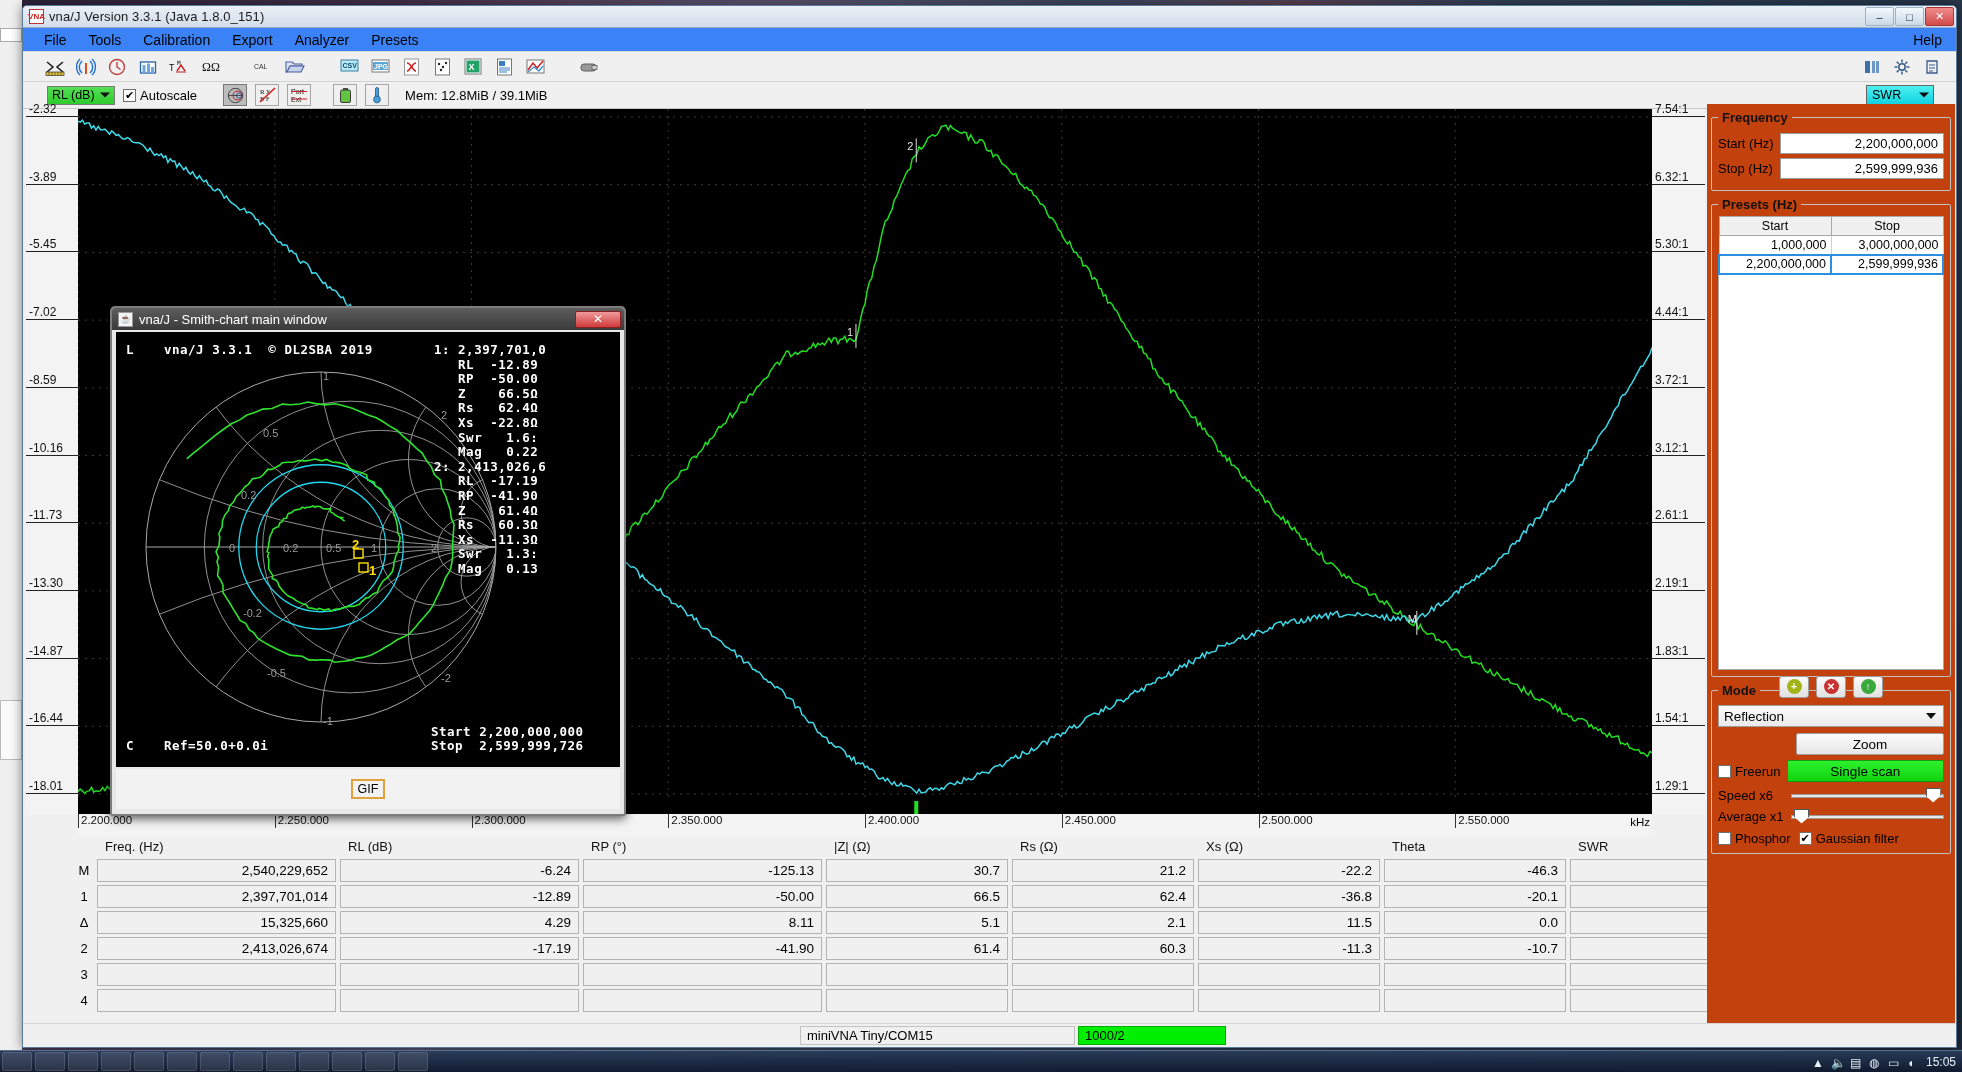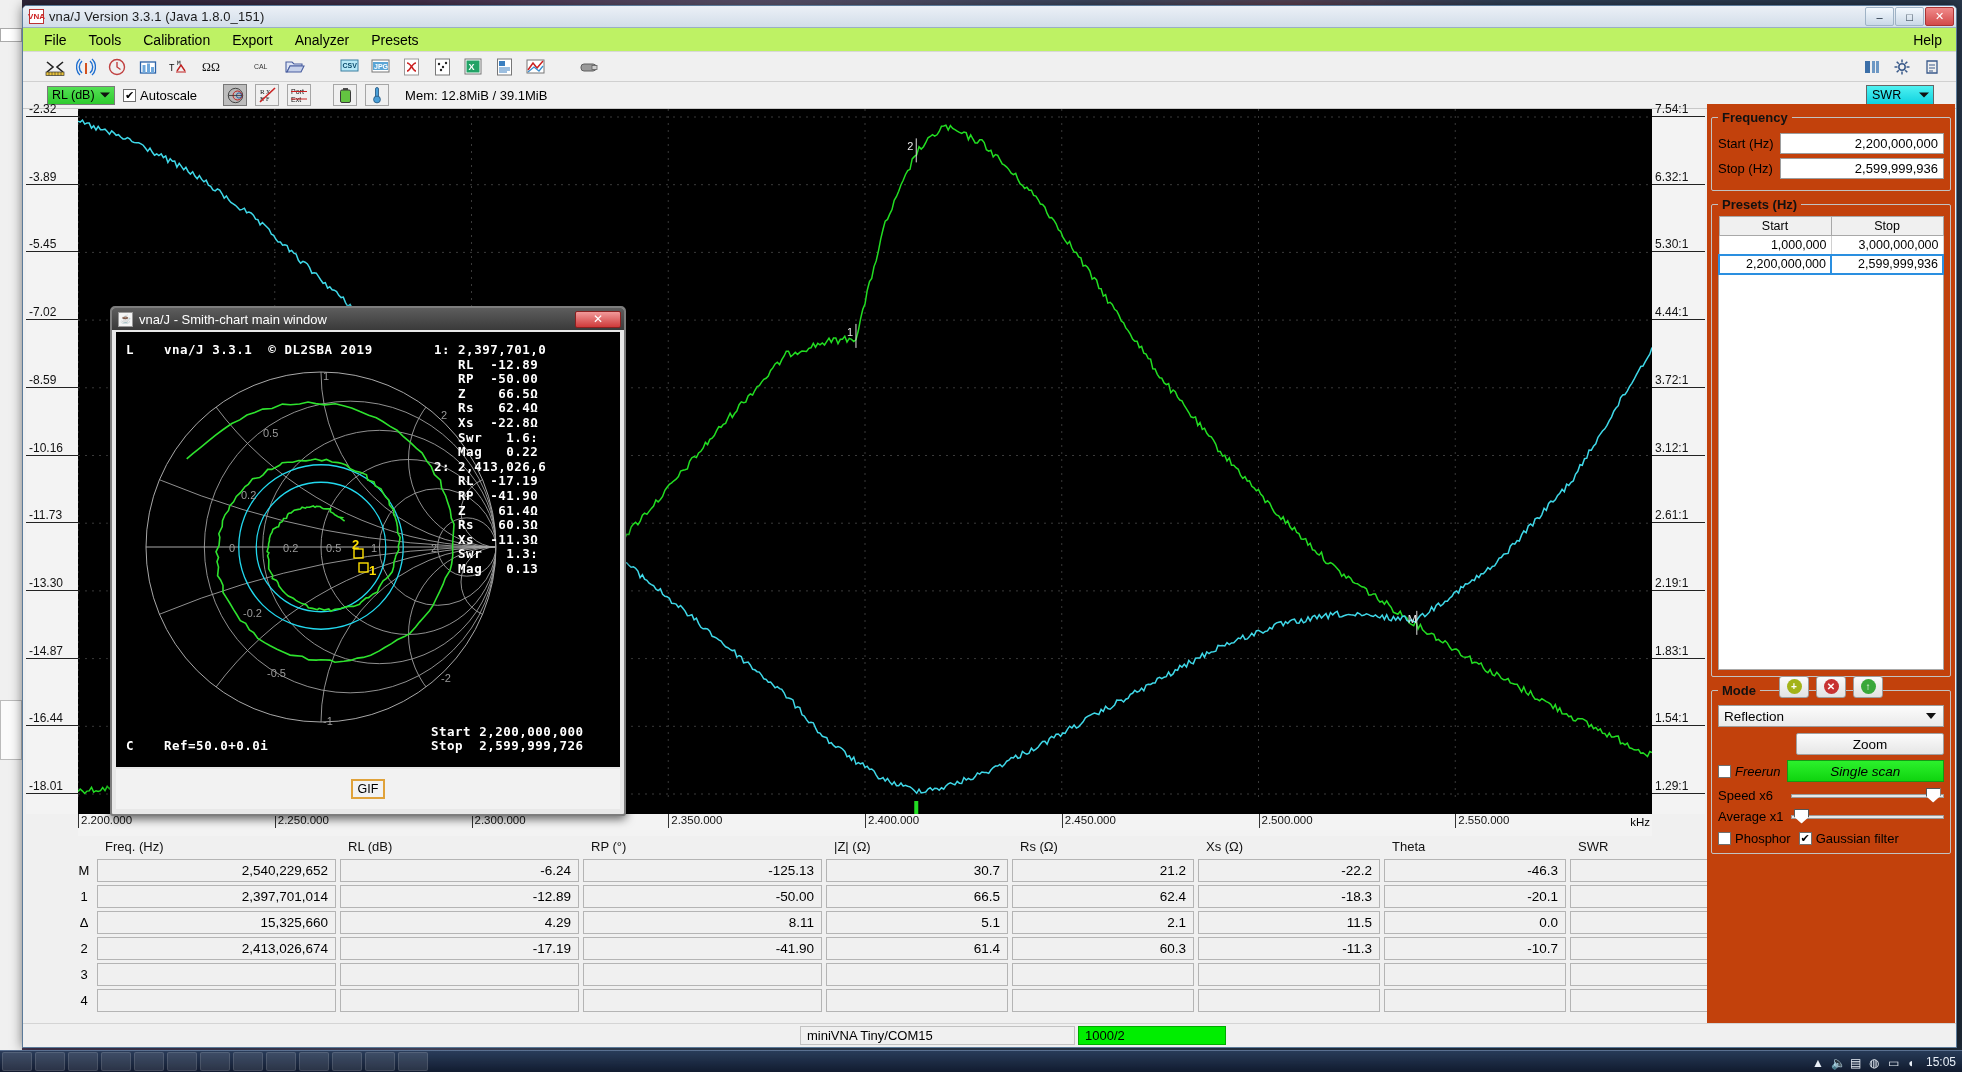--- a/index.html
+++ b/index.html
@@ -55,21 +55,21 @@
   .wbtn {
     width:29px;height:19px;
     background: linear-gradient(180deg,rgba(245,250,255,.85),rgba(200,215,230,.8));
     border:1px solid #9fb3c6; border-radius:2px;
     display:flex;align-items:center;justify-content:center;
     font-size:11px;color:#123;
   }
   .wbtn.close { background: linear-gradient(180deg,#f08a8a,#d24a4a); border-color:#a33; color:#fff;}
   
   .menubar {
-    height:24px; background:#bef264;
+    height:24px; background:#3b82f6;
     border-bottom:1px solid #d8d8d8;
     display:flex; align-items:center; padding-left:10px;
     font-size:14px;
   }
   .menu-item { padding:3px 11px; color:#000; cursor:default; }
   .menu-right { margin-left:auto; padding-right:14px; }
   
   .toolbar {
     height:30px; background:#f0f0f0;
     border-bottom:1px solid #d0d0d0;
@@ -189,21 +189,21 @@
   .combo-plain {
     height:22px;background:linear-gradient(180deg,#fcfcfc,#eaeaea);border:1px solid #9d9d9d;
     display:flex;align-items:center;padding-left:5px;font-size:13.5px;position:relative;margin:3px 0 6px 0;
   }
   .combo-plain .arr { position:absolute;right:7px;top:50%;transform:translateY(-50%);
     width:0;height:0;border-left:5px solid transparent;border-right:5px solid transparent;border-top:6px solid #111;}
   .btn-plain {
     height:22px;background:linear-gradient(180deg,#fbfbfb,#e6e6e6);border:1px solid #a0a0a0;
     display:flex;align-items:center;justify-content:center;font-size:13.5px;border-radius:2px;
   }
-  .row-flex { display:flex; align-items:center; gap:6px; margin-top:5px;font-style:italic;}
+  .row-flex { display:flex; align-items:center; gap:6px; margin-top:5px;}
   .btn-green {
     flex:1; height:22px; background:linear-gradient(180deg,#2cf12c,#0fd40f);
     border:1px solid #149914; display:flex;align-items:center;justify-content:center;
     font-size:13.5px; color:#000;
   }
   .sliderrow { display:flex; align-items:center; gap:5px; margin-top:6px; font-size:13px;}
   .sliderrow .lab { width:68px; }
   .track { flex:1; position:relative; height:14px; }
   .track .bar { position:absolute; top:5px; left:0; right:0; height:4px; background:#e8e8e8; border:1px solid #9b9b9b;}
   .track .knob {
@@ -707,21 +707,21 @@
               <td>
                 <div class="cell">-50.00</div>
               </td>
               <td>
                 <div class="cell">66.5</div>
               </td>
               <td>
                 <div class="cell">62.4</div>
               </td>
               <td>
-                <div class="cell">-18.3</div>
+                <div class="cell">-36.8</div>
               </td>
               <td>
                 <div class="cell">-20.1</div>
               </td>
               <td>
                 <div class="cell">1.59:1</div>
               </td>
               <td class="extra">
                 <span class="extrawrap">
                   <span class="minichk">✔</span>

